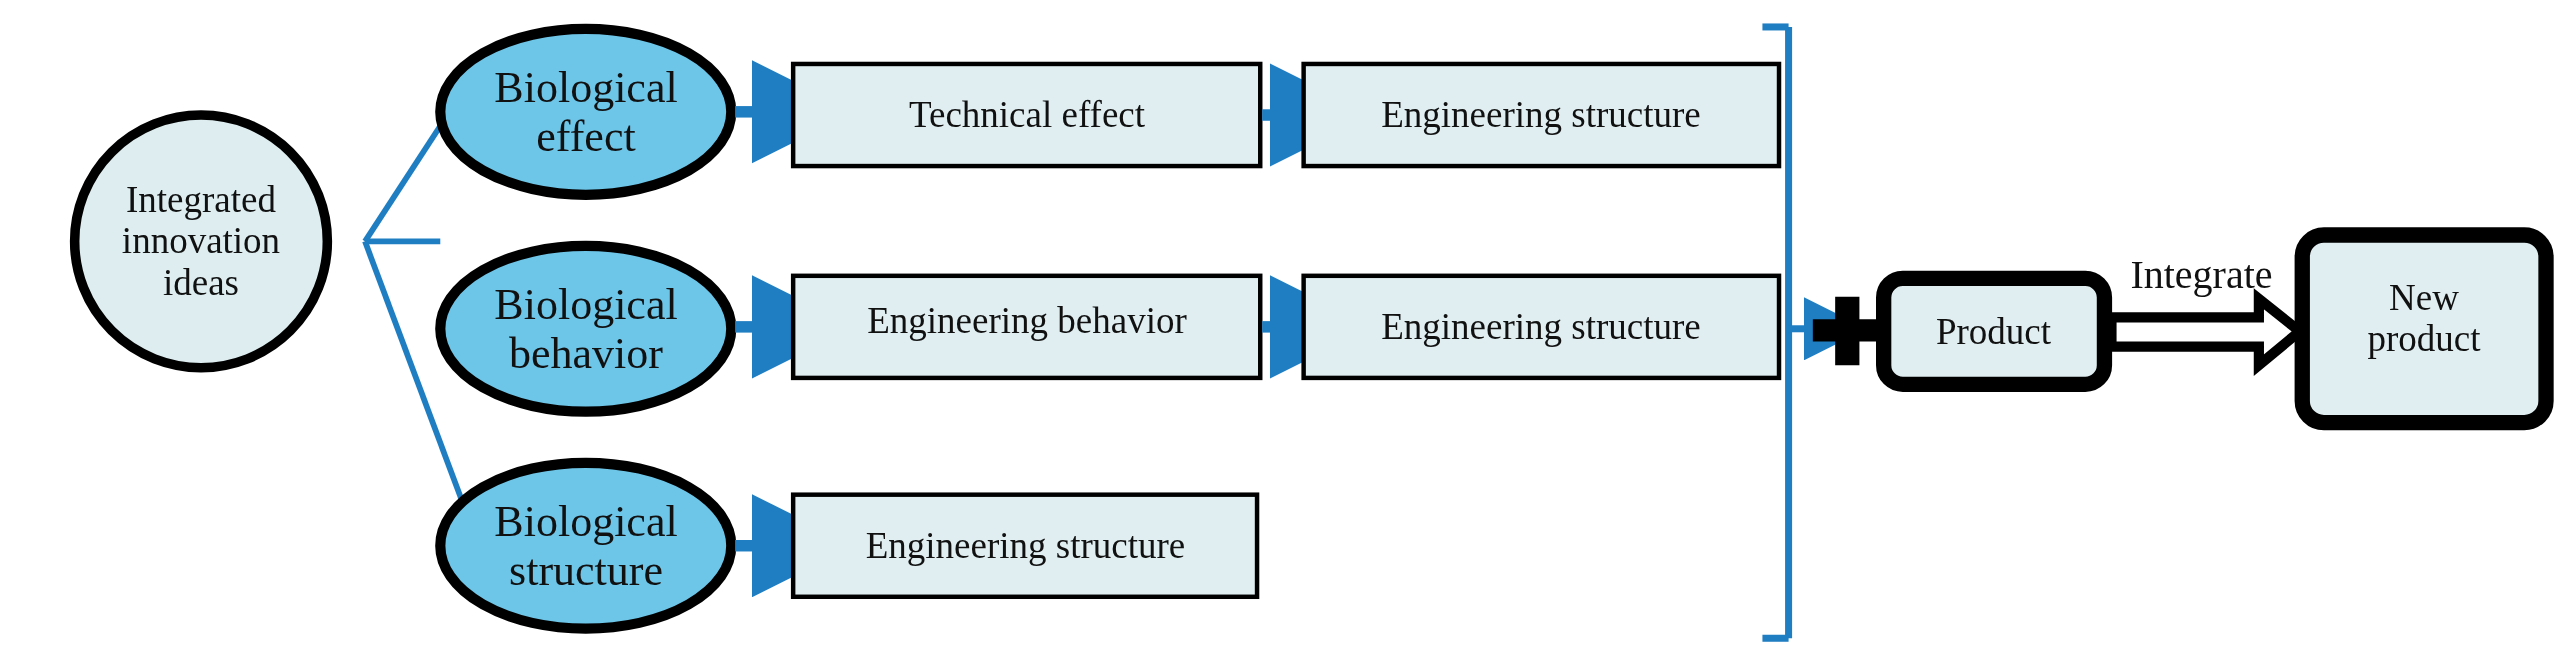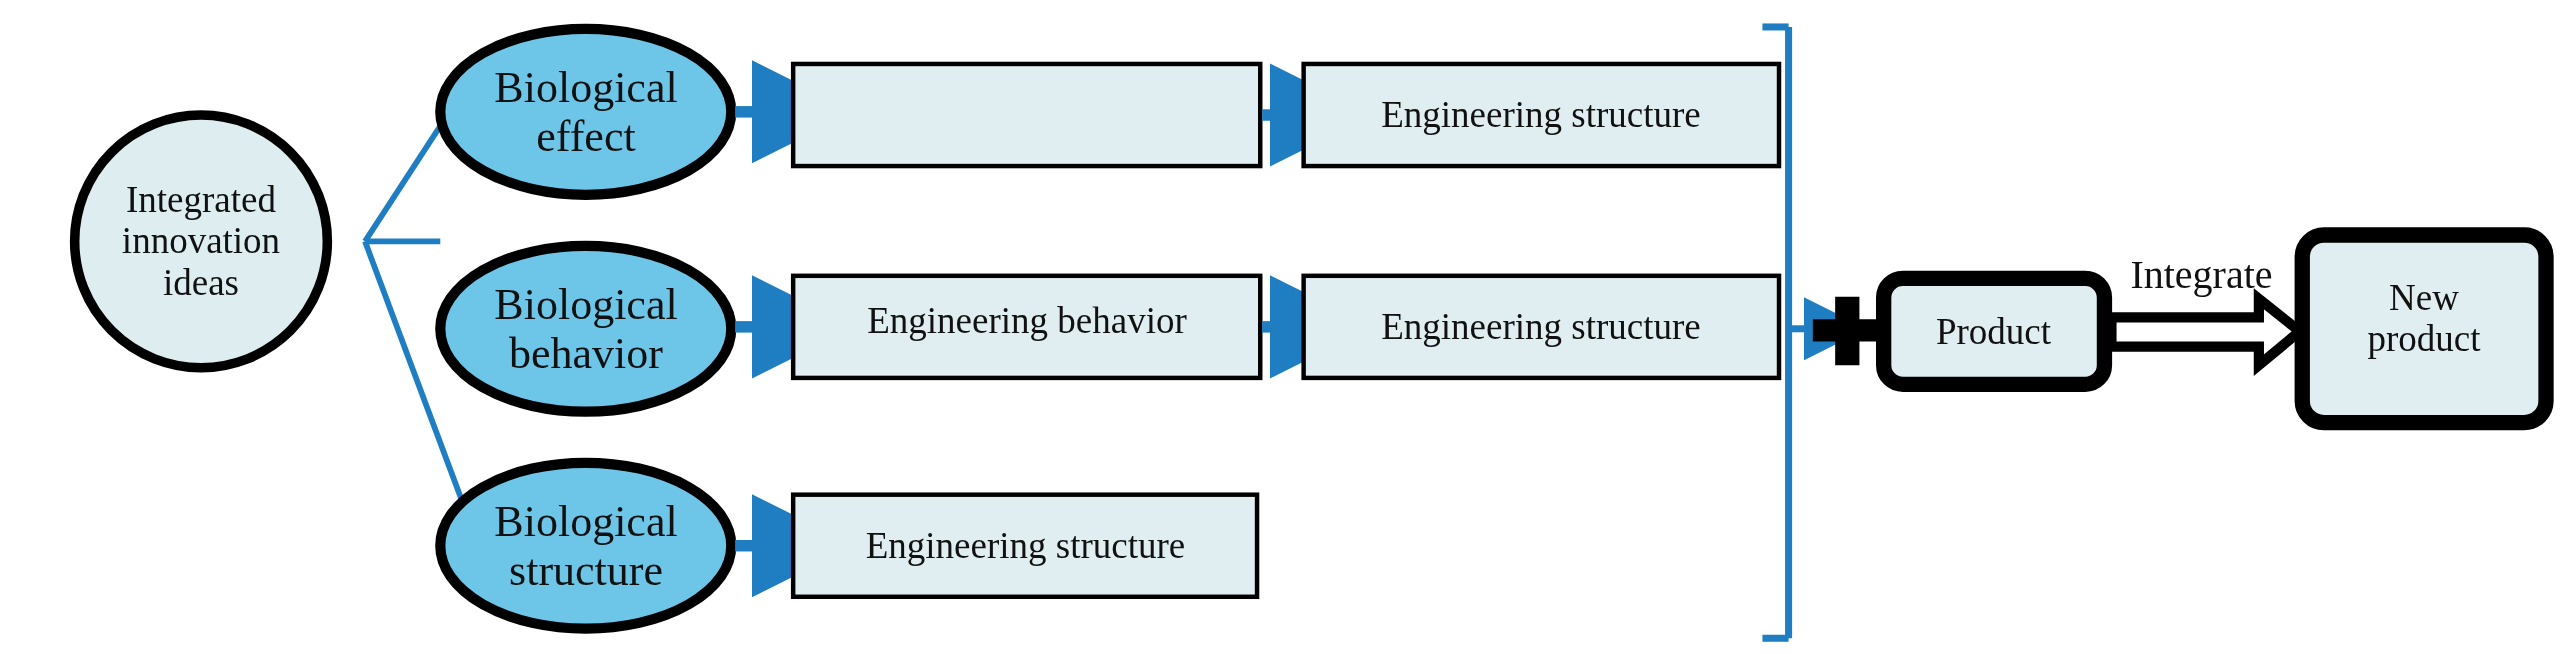--- a/index.html
+++ b/index.html
@@ -108,20 +108,21 @@
     <rect x="3608" y="368" width="382" height="294" rx="34" ry="34" fill="#E0EEF1" stroke="#000000" stroke-width="24"></rect>
   </svg>
 
   <div class="lbl lbl-hub" style="left:80px; top:177px; width:242px; height:128px;">Integrated
 innovation
 ideas</div>
 
   <div class="lbl lbl-ell" style="left:447px; top:66px; width:278px; height:92px;">Biological
 effect</div>
 
+  <div class="lbl lbl-rect" style="left:798px; top:67px; width:458px; height:96px;">Technical effect</div>
 
   <div class="lbl lbl-rect" style="left:1308px; top:67px; width:466px; height:96px;">Engineering structure</div>
 
   <div class="lbl lbl-ell" style="left:447px; top:283px; width:278px; height:92px;">Biological
 behavior</div>
 
   <div class="lbl lbl-rect" style="left:798px; top:279px; width:458px; height:84px;">Engineering behavior</div>
 
   <div class="lbl lbl-rect" style="left:1308px; top:279px; width:466px; height:96px;">Engineering structure</div>
 

